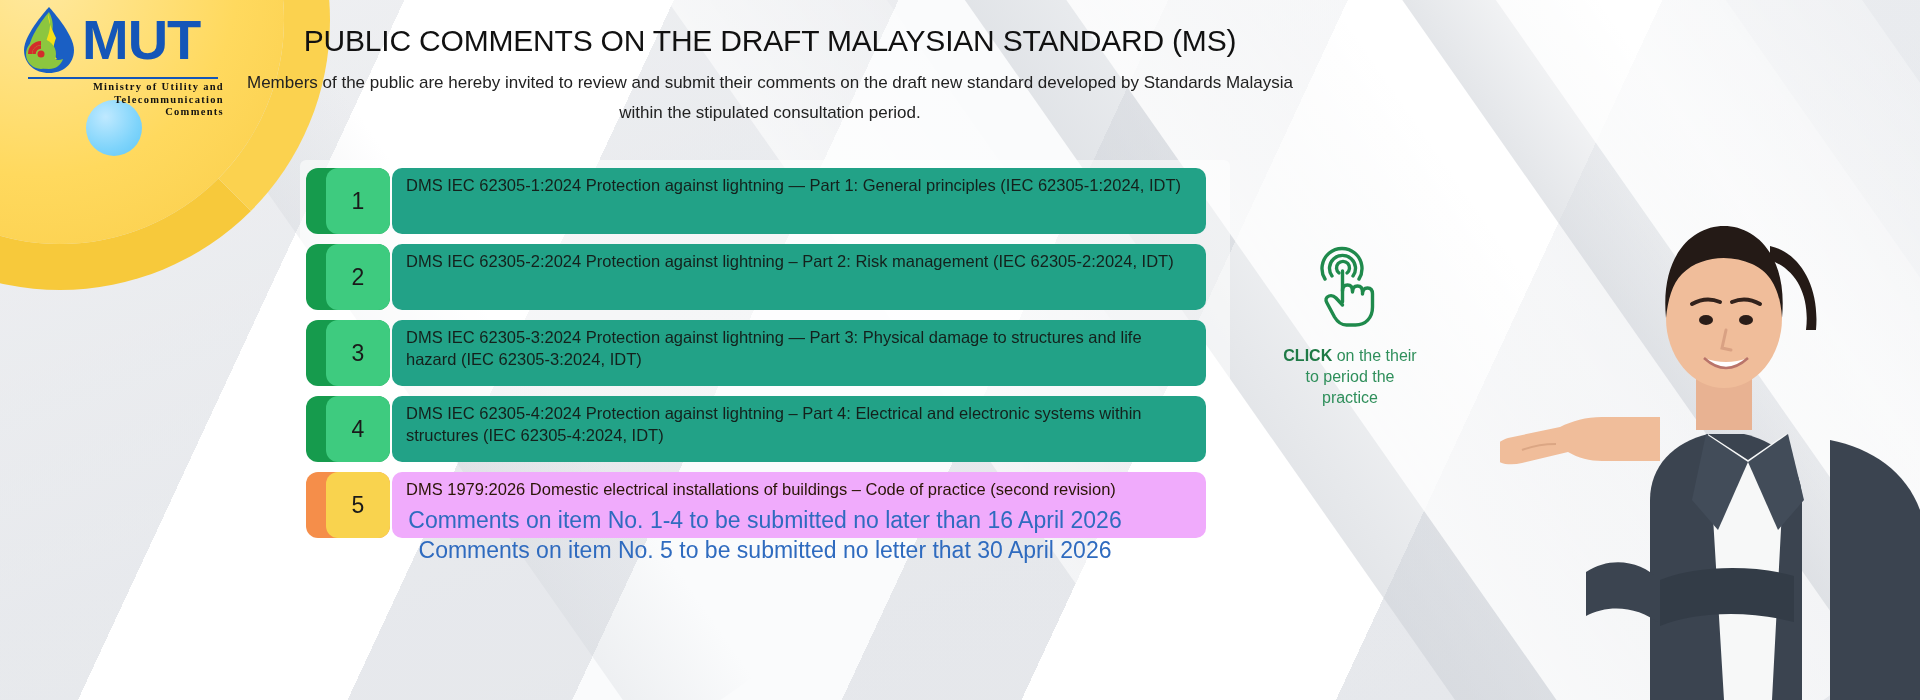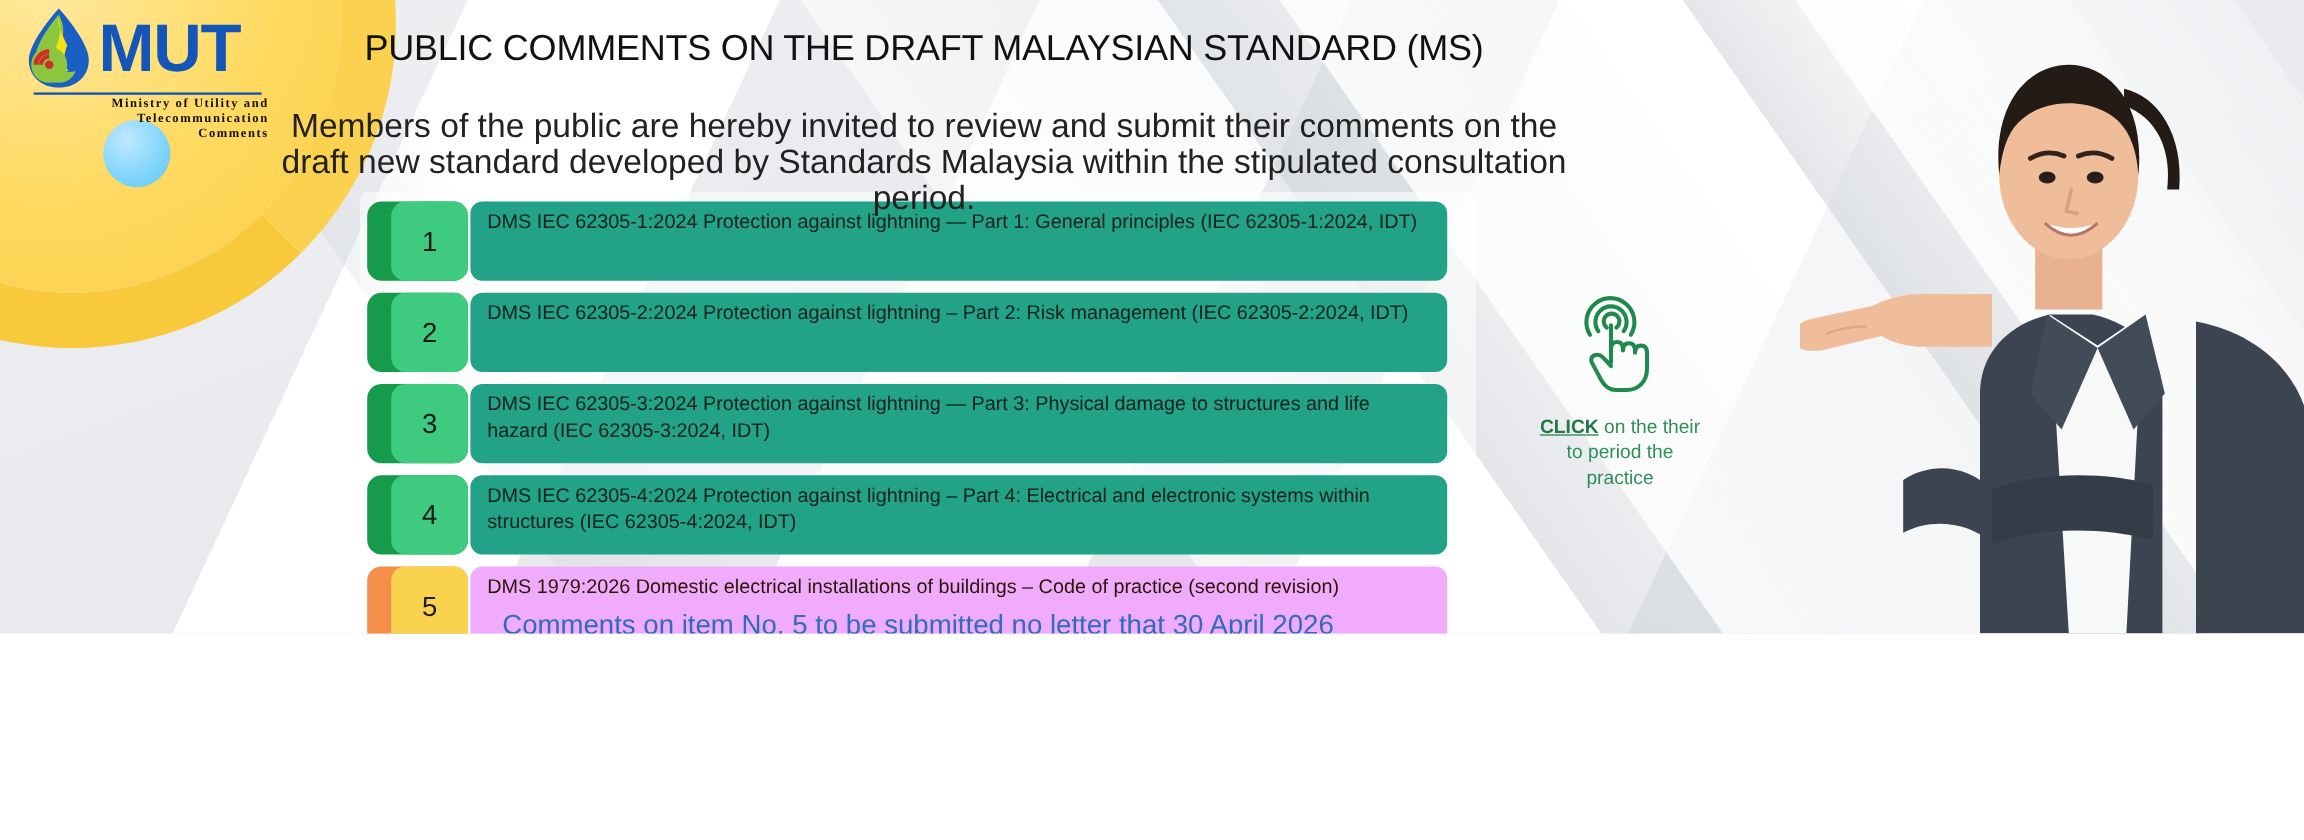--- a/index.html
+++ b/index.html
@@ -3,21 +3,21 @@
 <meta charset="utf-8">
 <style>
   * { box-sizing: border-box; margin: 0; padding: 0; }
   html, body {
     width: 1920px; height: 700px;
     font-family: "Liberation Sans", sans-serif;
     overflow: hidden;
   }
   .banner {
     position: relative;
-    width: 1920px; height: 528px;
+    width: 1920px; height: 700px;
     background: #f2f3f5;
     overflow: hidden;
   }
 
   
   .bg-stripes {
     position: absolute; inset: 0;
     background:
       linear-gradient(115deg, rgba(255,255,255,0) 0%, rgba(255,255,255,0) 18%, #ffffff 18%, #ffffff 30%, rgba(255,255,255,0) 30%),
       linear-gradient(115deg, rgba(255,255,255,0) 0%, rgba(255,255,255,0) 40%, #fafbfc 40%, #fafbfc 52%, rgba(255,255,255,0) 52%),
@@ -80,21 +80,21 @@
   }
   .logo-rule { width:190px; height:2px; background:#1456b8; margin:1px auto 2px 10px; }
 
   
   .header { position:absolute; left:230px; top:22px; width:1080px; z-index:5; text-align:center; }
   .title {
     font-size:30px; font-weight:normal; color:#111; letter-spacing:-0.2px;
     line-height:38px;
   }
   .subtitle {
-    margin-top:30px; font-size:28px; color:#222; line-height:30px;
+    margin-top:8px; font-size:17px; color:#222; line-height:30px;
   }
 
   
   .card {
     position:absolute; left:300px; top:160px; width:930px; height:300px;
     background: rgba(255,255,255,0.55);
     border-radius:6px;
     z-index:2;
   }
 
@@ -134,21 +134,21 @@
     text-align:center; color:#2f6bbf; font-size:23px; line-height:30px;
   }
 
   
   .callout {
     position:absolute; left:1245px; top:245px; width:210px; z-index:4;
     text-align:center;
   }
   .callout-icon { display:block; margin:0 auto 6px; }
   .callout-text { font-size:16px; line-height:21px; color:#2f8f5b; }
-  .callout-text b { color:#1f7a46;text-decoration:underline; }
+  .callout-text b { color:#1f7a46; }
 
   
   .presenter { position:absolute; right:0; bottom:0; width:420px; height:500px; z-index:3; }
 </style>
 </head>
 <body>
 
 <div class="banner">
 
   <div class="bg-stripes"></div>
@@ -238,20 +238,21 @@
         <div class="badge-face">5</div>
       </div>
       <div class="row-bar">
         <span class="row-text">DMS 1979:2026 Domestic electrical installations of buildings – Code of practice (second revision)</span>
       </div>
     </div>
 
   </div>
 
   <div class="deadlines">
+    <div>Comments on item No. 1-4 to be submitted no later than 16 April 2026</div>
     <div>Comments on item No. 5 to be submitted no letter that 30 April 2026</div>
   </div>
 
   <div class="callout">
     <span class="callout-icon">
       <svg width="86" height="90" viewBox="0 0 86 90" fill="none" stroke="#1f8a4c" stroke-width="3.4" stroke-linecap="round" stroke-linejoin="round">
         <path d="M18 34 a20 20 0 1 1 34 0"></path>
         <path d="M25 31 a13 13 0 1 1 21 0"></path>
         <path d="M32 28 a6.5 6.5 0 1 1 8 0"></path>
         <path d="M35.5 26 L35.5 57"></path>

